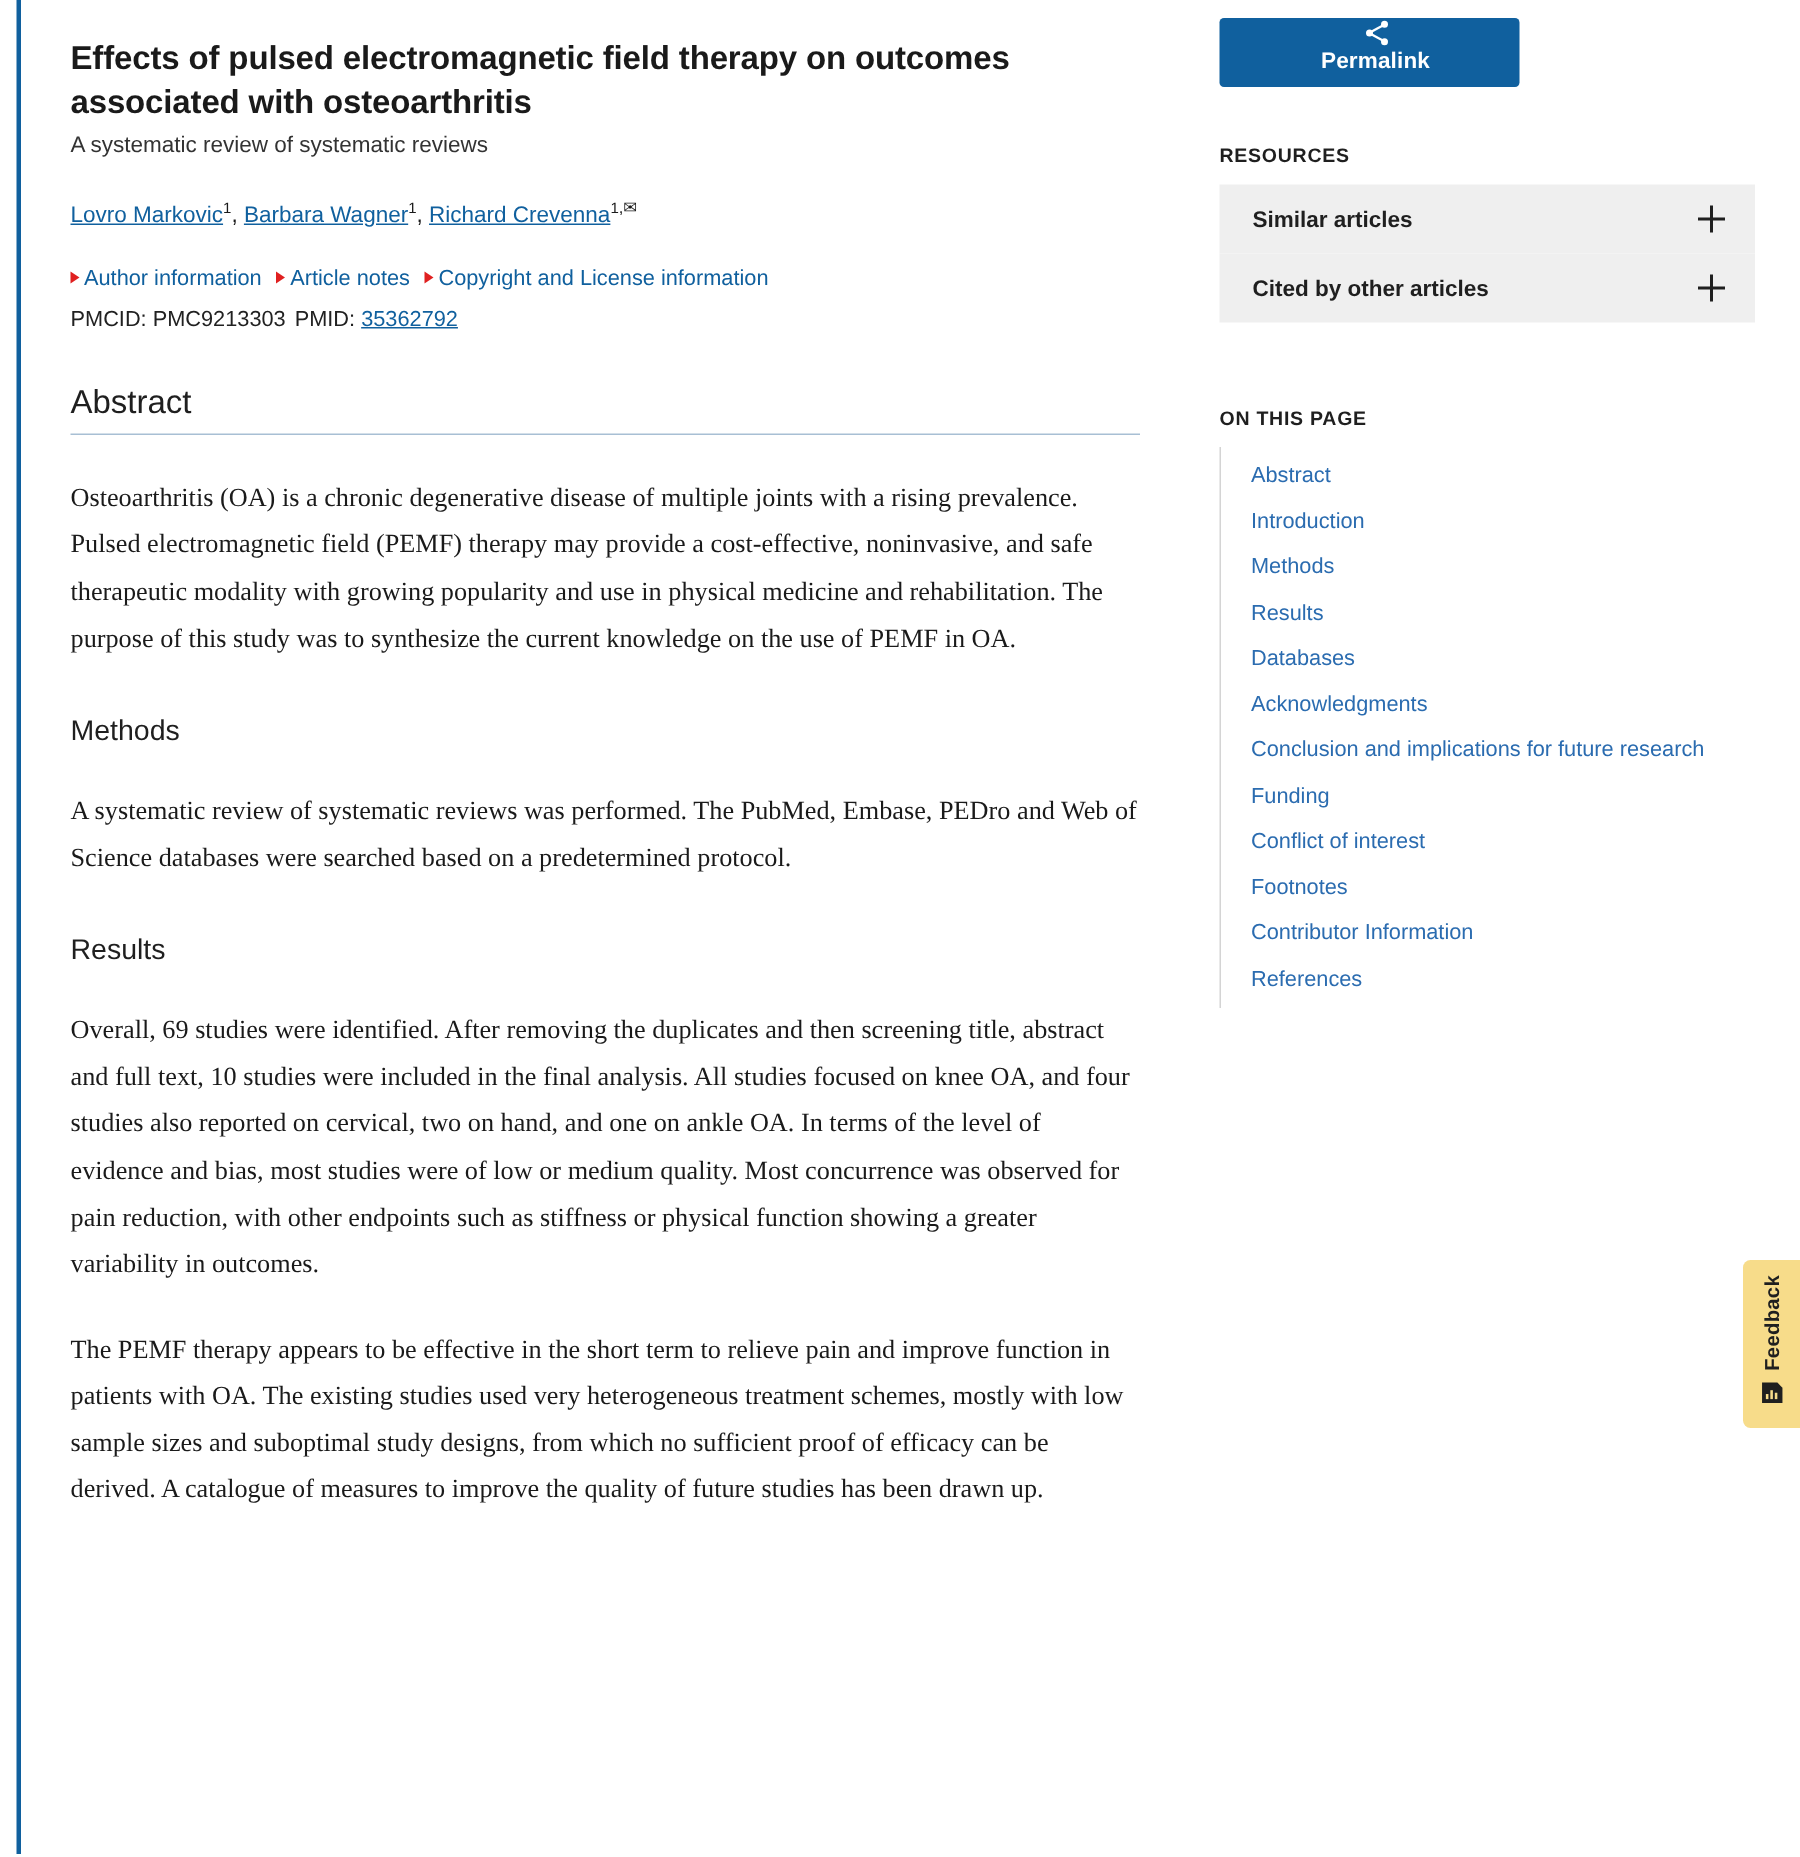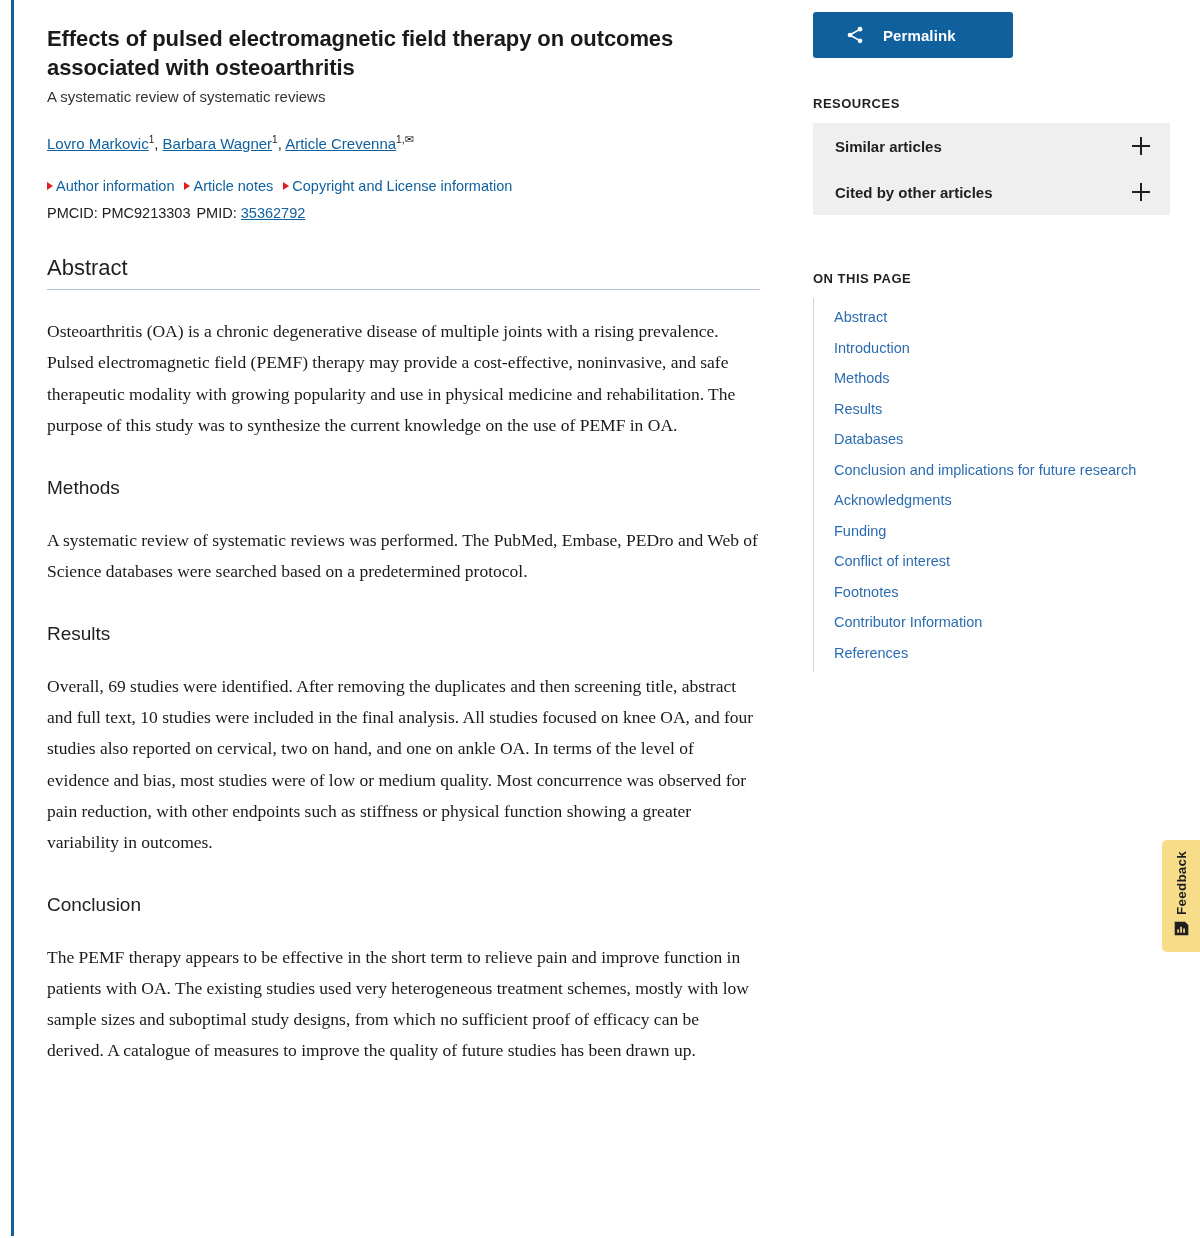--- a/index.html
+++ b/index.html
@@ -150,22 +150,23 @@
     color: #ffffff;
     border: none;
     width: 200px;
     height: 46px;
     border-radius: 3px;
     display: flex;
     align-items: center;
     justify-content: flex-start;
     cursor: pointer;
     font-family: "Liberation Sans", sans-serif;
-    padding: 12px;
+    padding: 0;
     margin-bottom: 38px;
+    flex-direction: column;
   }
   .permalink-btn .share-ico {
     width: 40px;
     display: flex;
     align-items: center;
     justify-content: center;
     margin-left: 10px;
   }
   .permalink-btn .plabel {
     font-size: 15px;
@@ -258,21 +259,21 @@
 <div class="left-rail"></div>
 
 <div class="page">
 
   <div class="article-col">
 
     <h1 class="article-title">Effects of pulsed electromagnetic field therapy on outcomes associated with osteoarthritis</h1>
     <div class="article-subtitle">A systematic review of systematic reviews</div>
 
     <div class="authors">
-      <a href="#">Lovro Markovic</a><sup>1</sup><span>, </span><a href="#">Barbara Wagner</a><sup>1</sup><span>, </span><a href="#">Article Crevenna</a><sup><span>1</span><span class="envelope">,✉</span></sup>
+      <a href="#">Lovro Markovic</a><sup>1</sup><span>, </span><a href="#">Barbara Wagner</a><sup>1</sup><span>, </span><a href="#">Richard Crevenna</a><sup><span>1</span><span class="envelope">,✉</span></sup>
     </div>
 
     <div class="meta-links">
       <span class="tog"><span class="caret"></span><a href="#">Author information</a></span><span class="tog"><span class="caret"></span><a href="#">Article notes</a></span><span class="tog"><span class="caret"></span><a href="#">Copyright and License information</a></span>
     </div>
 
     <div class="ids">
       <span>PMCID:</span>
       <span>PMC9213303</span><span class="gap"></span><span>PMID:</span>
       <a href="#">35362792</a>
@@ -281,21 +282,20 @@
     <h2 class="abstract-head">Abstract</h2>
 
     <p class="body-p">Osteoarthritis (OA) is a  chronic degenerative disease of multiple joints with a rising prevalence. Pulsed electromagnetic field (PEMF) therapy may provide a  cost-effective, noninvasive, and safe therapeutic modality with growing popularity and use in physical medicine and rehabilitation. The purpose of this study was to synthesize the current knowledge on the use of PEMF in OA.</p>
 
     <h3 class="sec-head">Methods</h3>
     <p class="body-p">A  systematic review of systematic reviews was performed. The PubMed, Embase, PEDro and Web of Science databases were searched based on a  predetermined protocol.</p>
 
     <h3 class="sec-head">Results</h3>
     <p class="body-p">Overall, 69  studies were identified. After removing the duplicates and then screening title, abstract and full text, 10  studies were included in the final analysis. All studies focused on knee OA, and four studies also reported on cervical, two on hand, and one on ankle OA. In terms of the level of evidence and bias, most studies were of low or medium quality. Most concurrence was observed for pain reduction, with other endpoints such as stiffness or physical function showing a  greater variability in outcomes.</p>
 
-    <h3 class="sec-head">Conclusion</h3>
     <p class="body-p">The PEMF therapy appears to be effective in the short term to relieve pain and improve function in patients with OA. The existing studies used very heterogeneous treatment schemes, mostly with low sample sizes and suboptimal study designs, from which no sufficient proof of efficacy can be derived. A  catalogue of measures to improve the quality of future studies has been drawn up.</p>
 
   </div>
 
   <div class="side-col">
 
     <button class="permalink-btn">
       <span class="share-ico">
         <svg width="20" height="20" viewBox="0 0 24 24" aria-hidden="true">
           <circle cx="18" cy="5" r="2.8" fill="#ffffff"></circle>
@@ -331,24 +331,24 @@
         <li>
             <a href="#">Methods</a>
           </li>
         <li>
             <a href="#">Results</a>
           </li>
         <li>
             <a href="#">Databases</a>
           </li>
         <li>
+            <a href="#">Acknowledgments</a>
+          </li>
+        <li>
             <a href="#">Conclusion and implications for future research</a>
-          </li>
-        <li>
-            <a href="#">Acknowledgments</a>
           </li>
         <li>
             <a href="#">Funding</a>
           </li>
         <li>
             <a href="#">Conflict of interest</a>
           </li>
         <li>
             <a href="#">Footnotes</a>
           </li>

